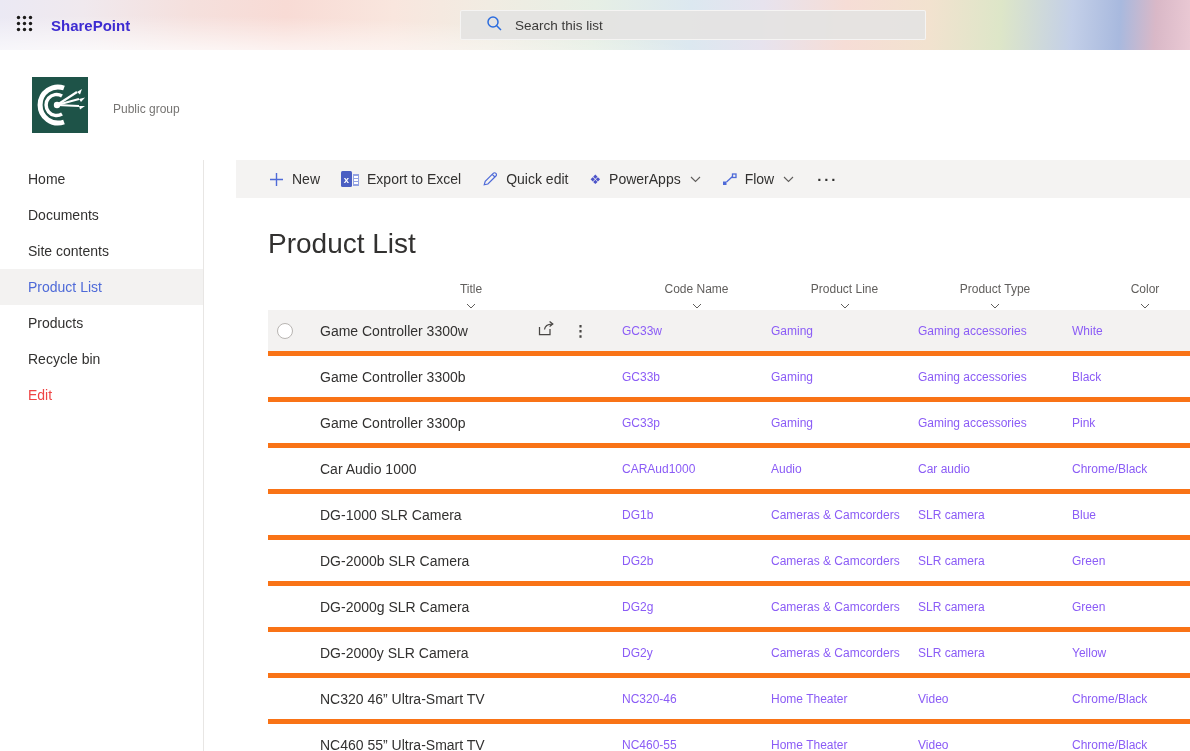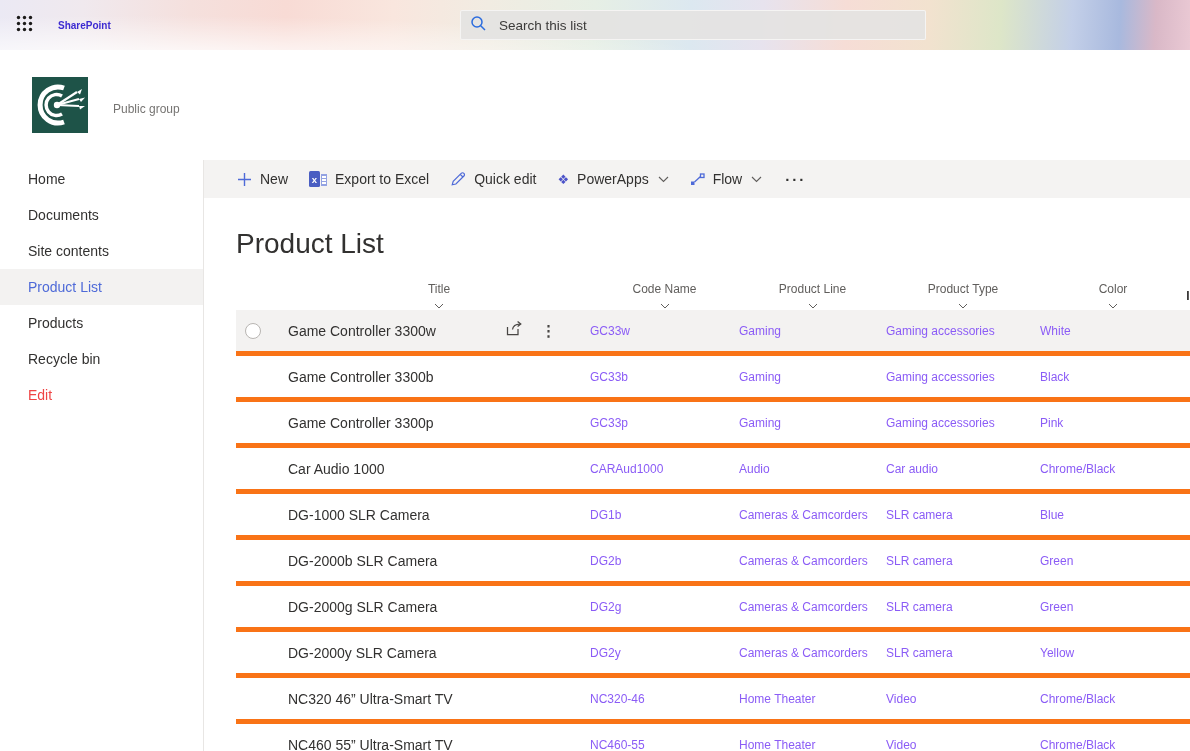--- a/index.html
+++ b/index.html
@@ -13,41 +13,41 @@
   .suitebar {
     height:50px; position:relative; display:flex; align-items:center;
     background:
       radial-gradient(90% 180% at 12% 130%, rgba(255,255,255,.75) 15%, rgba(255,255,255,0) 55%),
       linear-gradient(93deg,
         #ebe9f4 0%, #f0e9ee 7%, #f5e0dd 16%, #f8dbd5 24%, #f9e6de 33%,
         #f1ece2 41%, #e6efe5 50%, #dce8f0 58%, #e7e3ee 64%, #f6ddd6 71%,
         #f2e2cf 78%, #dde6c8 84%, #c3cfe8 90%, #a8b9de 94%, #d9b8c7 97%, #eac9d4 100%);
   }
   .waffle { width:48px; height:50px; display:flex; align-items:center; justify-content:center; cursor:pointer; }
-  .brand { font-size:10px; font-weight:700; color:#3d2bd1; margin-left:10px; cursor:pointer; }
+  .brand { font-size:15px; font-weight:700; color:#3d2bd1; margin-left:3px; cursor:pointer; }
   .searchbox {
     position:absolute; left:460px; top:10px; width:466px; height:30px;
     background:rgba(228,227,226,.92); border:1px solid rgba(246,245,244,.9); border-radius:2px;
-    display:flex; align-items:center; padding:0 9px;
+    display:flex; align-items:center; padding:0 25px;
   }
   .searchbox input {
     border:none; background:transparent; outline:none; width:100%;
     font-size:13.5px; color:#323130; margin-left:10px; font-family:inherit;
   }
   .searchbox input::placeholder { color:#3b3a39; opacity:1; }
 
   
   .siteheader { height:110px; background:#fff; display:flex; align-items:center; padding-left:32px; }
   .sitelogo { width:56px; height:56px; flex:0 0 auto; cursor:pointer; }
   .sitetitles { margin-left:25px; }
   .sitename { font-size:28px; font-weight:600; color:#323130; line-height:1.05; }
   .sitetype { font-size:12px; color:#767472; margin-top:8px; }
 
   
-  .layout { display:flex; height:591px; }
+  .layout { display:flex; height:591px;gap:32px; }
   .sidebar { width:204px; flex:0 0 auto; border-right:1px solid #e8e6e4; background:#fff; padding-top:1px; }
   .nav-item { height:36px; display:flex; align-items:center; padding-left:28px; font-size:14px; color:#323130; cursor:pointer; white-space:nowrap; }
   .nav-item.selected { background:#f3f2f1; color:#4e6ad8; }
   .nav-item.link { color:#ef4444; }
 
   .main { flex:1; min-width:0; background:#fff; }
 
   
   .commandbar { height:38px; background:#f4f3f2; display:flex; align-items:center; padding-left:33px; }
   .cmd { display:flex; align-items:center; margin-right:21px; cursor:pointer; font-size:14px; color:#323130; white-space:nowrap; }

